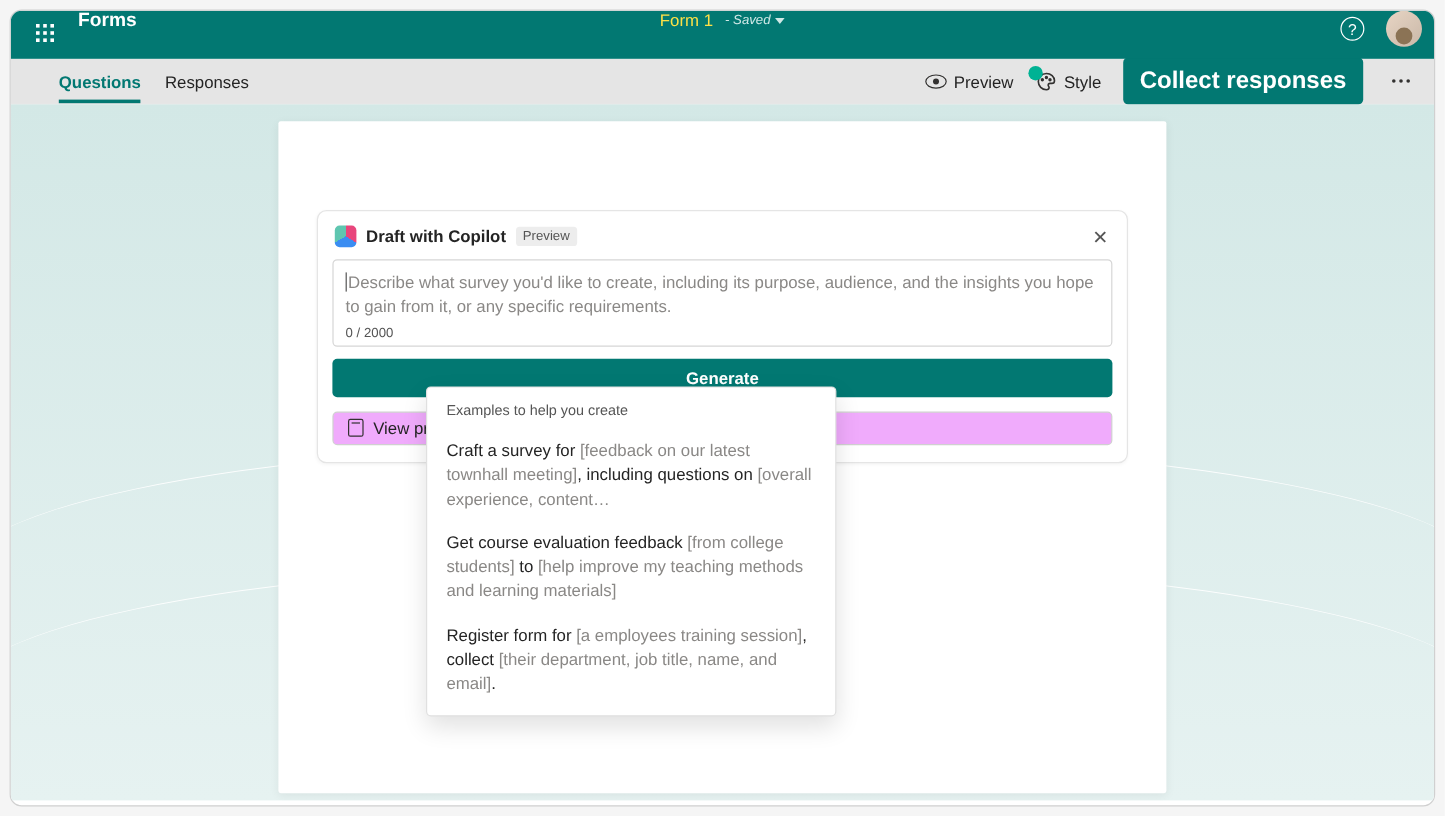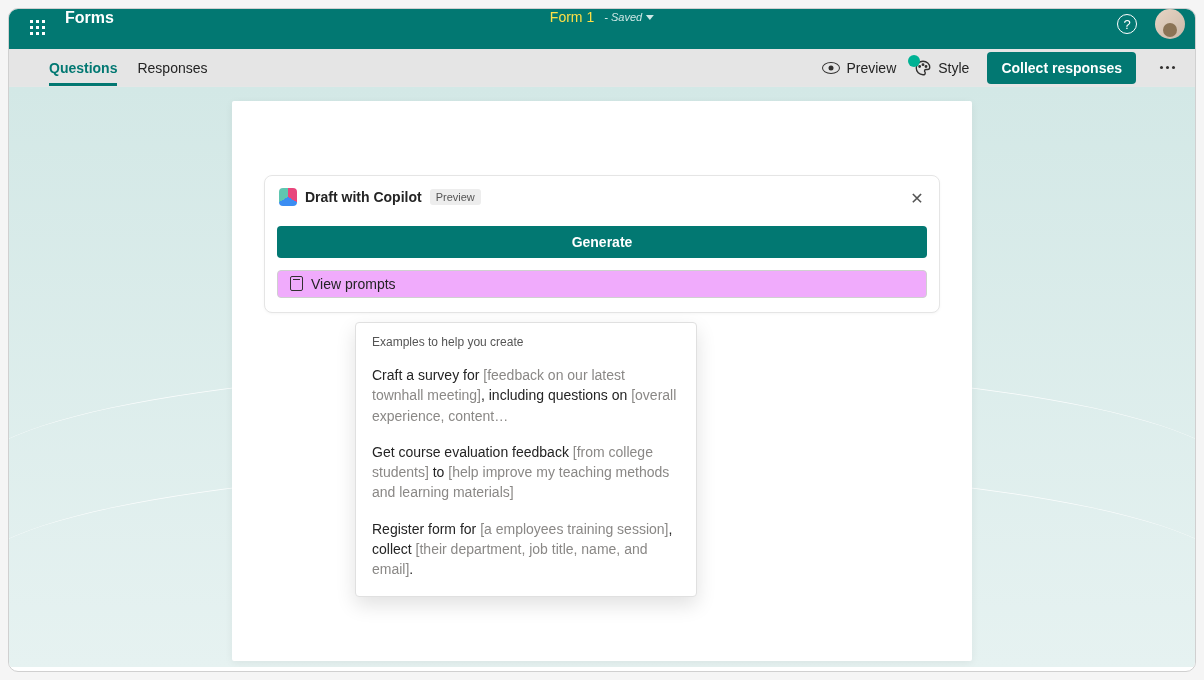--- a/index.html
+++ b/index.html
@@ -87,21 +87,21 @@
     .tab.active { color:#027872; font-weight:600; border-bottom-color:#027872; }
     .toolbar-right { margin-left:auto; display:flex; align-items:center; gap:18px; }
     .tool-item { display:flex; align-items:center; gap:6px; font-size:14px; color:#242424; cursor:pointer; }
     .eye-icon { width:18px; height:12px; border:1.5px solid #323130; border-radius:60% 60% 60% 60%; position:relative; }
     .eye-icon::after { content:""; position:absolute; width:5px; height:5px; background:#323130; border-radius:50%; left:50%; top:50%; transform:translate(-50%,-50%); }
     .style-icon { width:18px; height:18px; position:relative; }
     .style-icon svg { width:18px; height:18px; }
     .style-badge { position:absolute; top:-4px; left:-6px; width:12px; height:12px; background:#00b294; border-radius:50%; }
     .collect-btn {
       background:#027872; color:#fff; border:none; padding:8px 14px;
-      border-radius:4px; font-size:14px; font-weight:600; cursor:pointer;
+      border-radius:4px; font-size:20px; font-weight:600; cursor:pointer;
     }
     .more-icon { display:flex; gap:3px; cursor:pointer; padding:6px; }
     .more-icon span { width:3px; height:3px; background:#323130; border-radius:50%; }
     
     .canvas {
       height: calc(100% - 82px);
       background: linear-gradient(180deg, #d3e8e6 0%, #e6f2f1 100%);
       position: relative;
       overflow:hidden;
     }
@@ -261,20 +261,24 @@
 
     <div class="form-card">
 
       <div class="copilot-panel">
         <div class="copilot-head">
           <div class="copilot-logo"></div>
           <span class="copilot-title">Draft with Copilot</span>
           <span class="preview-badge">Preview</span>
           <div class="close-x">✕</div>
         </div>
+        <div class="prompt-box">
+          <div class="prompt-text"><span class="cursor-bar"></span><span>Describe what survey you'd like to create, including its purpose, audience, and the insights you hope to gain from it, or any specific requirements.</span></div>
+          <div class="char-count">0 / 2000</div>
+        </div>
         <div class="copilot-actions">
           <button class="generate-btn"><span>Generate</span></button>
           <button class="view-prompts-btn">
             <span class="book-icon"></span>
             <span>View prompts</span>
           </button>
         </div>
 
         <div class="prompts-popup">
           <div class="popup-heading">Examples to help you create</div>

